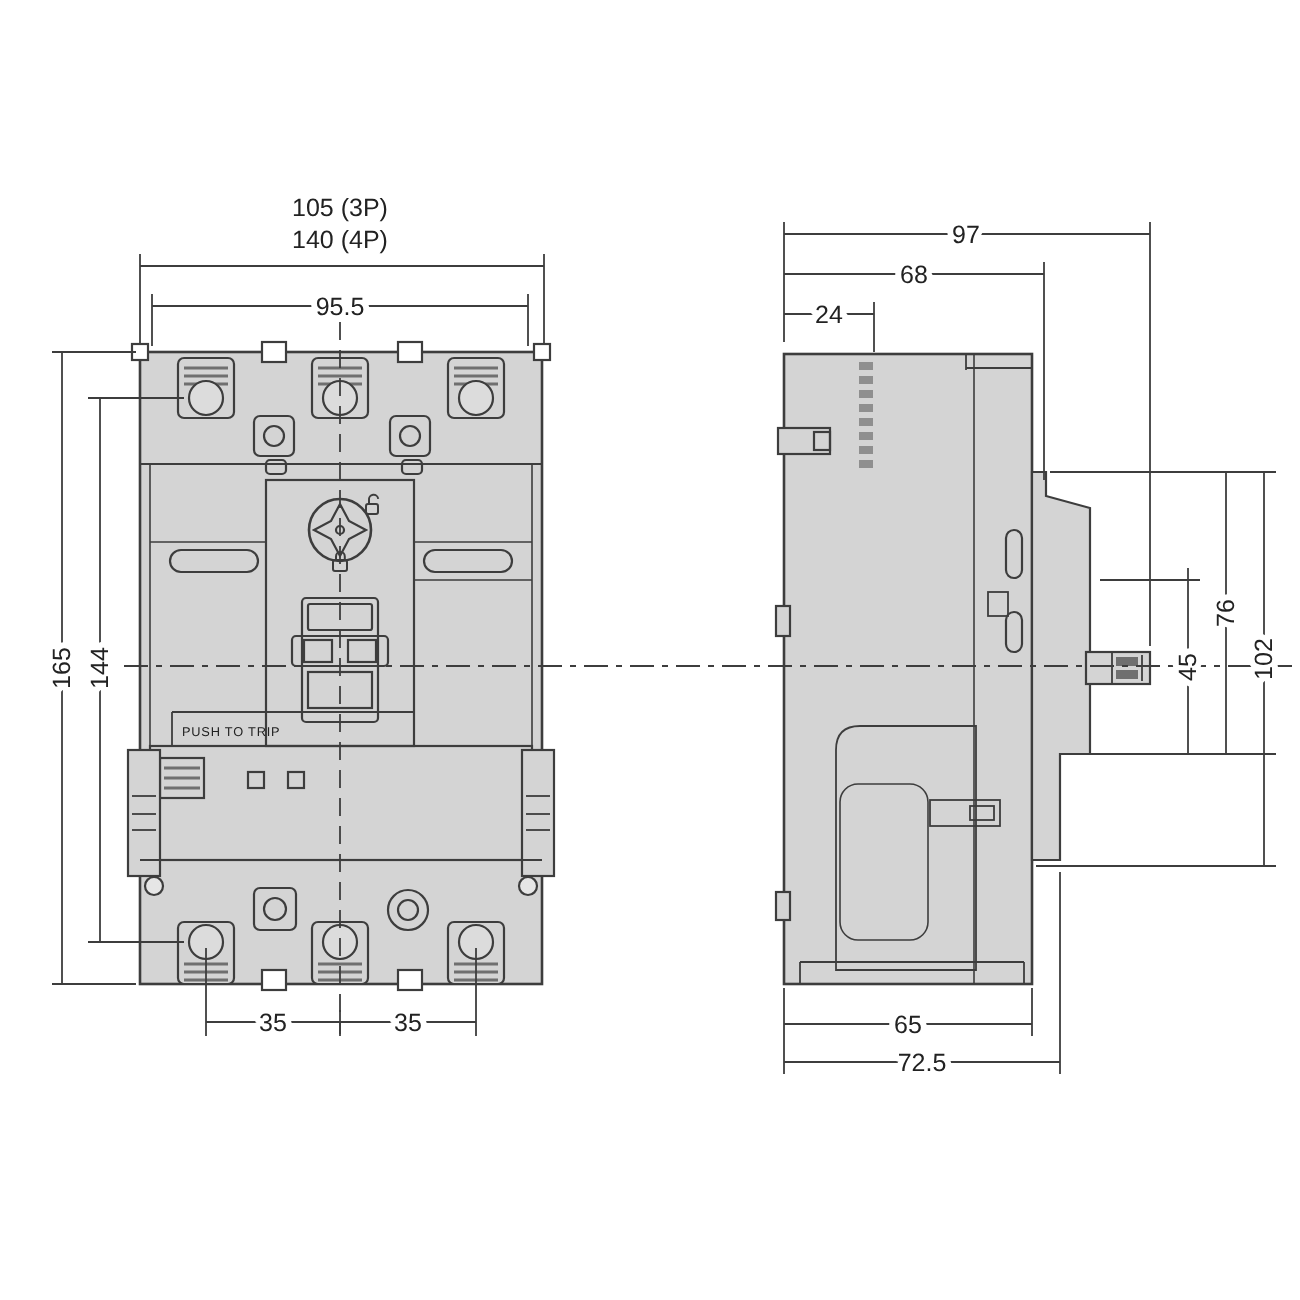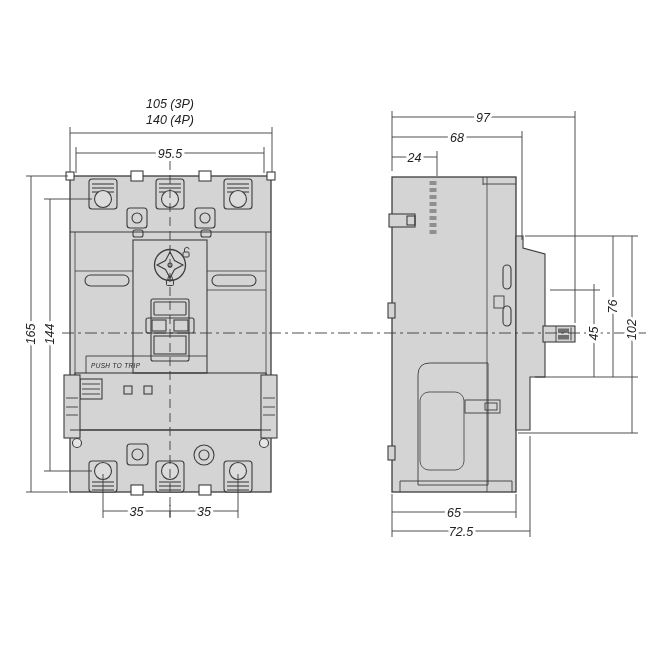--- a/index.html
+++ b/index.html
@@ -1,17 +1,17 @@
 <!DOCTYPE html>
 <html><head>
 <meta charset="utf-8">
 <style>
   html,body{margin:0;padding:0;background:#ffffff;}
   .page{position:relative;width:650px;height:650px;background:#ffffff;overflow:hidden;
-        font-family:"Liberation Sans",sans-serif;font-style:italic;}
+        font-family:"Liberation Sans",sans-serif;}
   svg{position:absolute;left:0;top:0;}
   .dimtxt{font-family:"Liberation Sans",sans-serif;font-size:12.5px;fill:#222;
           paint-order:stroke;stroke:#ffffff;stroke-width:6px;stroke-linejoin:round;}
   .dimtxt-nohalo{font-family:"Liberation Sans",sans-serif;font-size:12.5px;fill:#222;}
   .tinytxt{font-family:"Liberation Sans",sans-serif;font-size:6.4px;letter-spacing:.4px;fill:#222;}
 </style>
 </head>
 <body>
 
 <div class="page">

